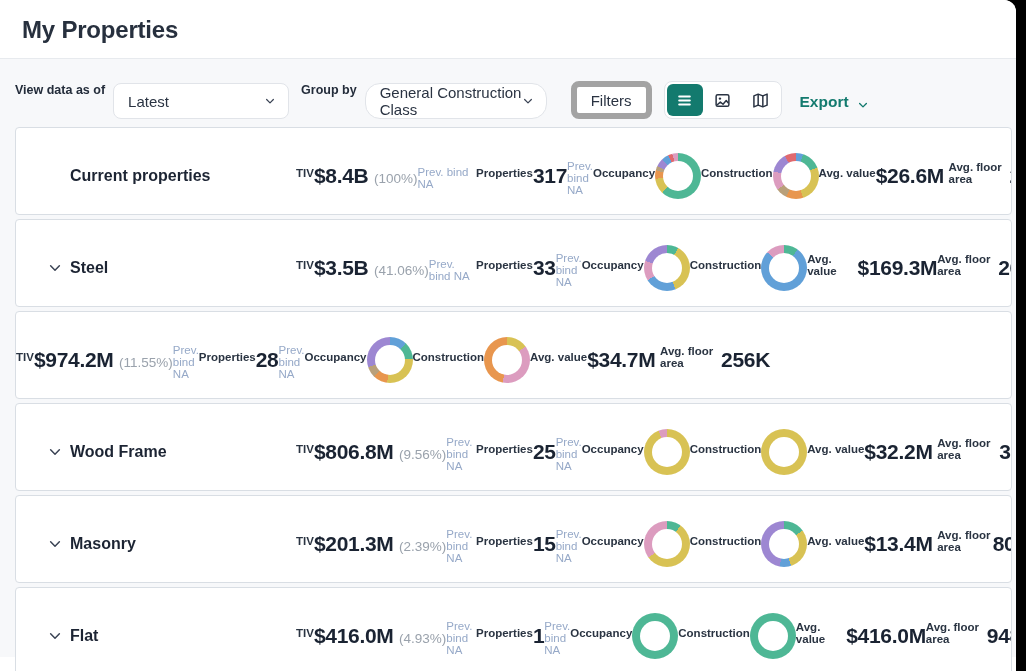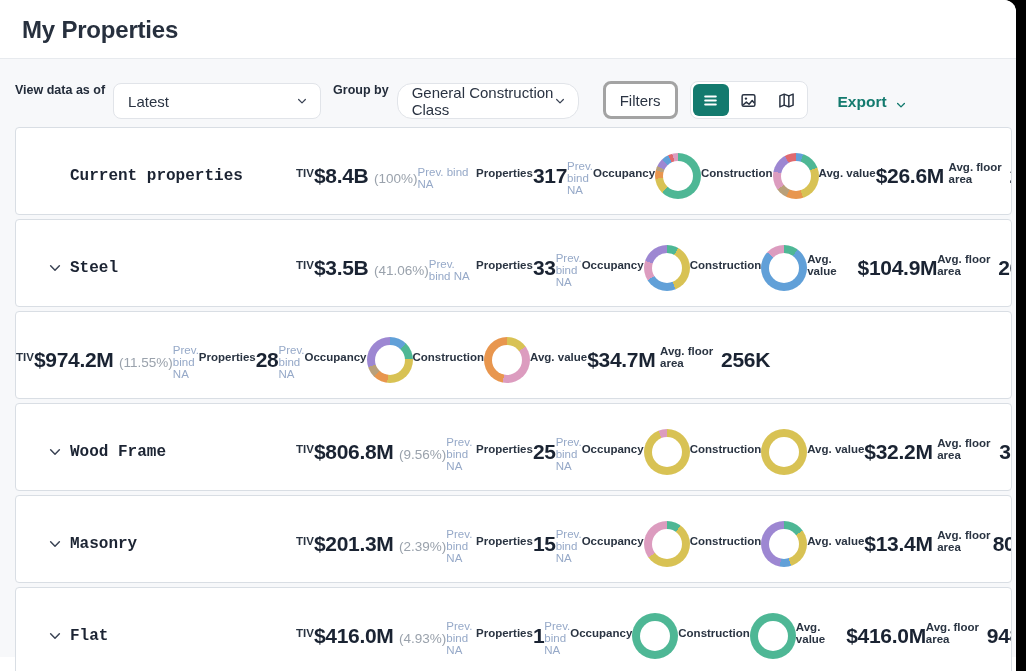--- a/index.html
+++ b/index.html
@@ -17,54 +17,54 @@
   .content { background:#f7f8fa; height:598px; }
   
   .filter-bar { display:flex; align-items:flex-end; padding:22px 15px 0 15px; gap:12px; }
   .filter-group { display:flex; gap:8px; }
   .filter-label { font-size:12.5px; font-weight:700; color:#232c3a; }
   .select {
     height:36px; background:#fff; border:1px solid #e1e4e9; border-radius:8px;
     display:flex; align-items:center; justify-content:space-between;
     padding:0 12px 0 14px; font-size:15px; color:#2a3342; cursor:pointer;
   }
-  .select.w-view { width:208px; }
+  .select.w-view { width:176px; }
   .select.w-group { width:182px; margin-right:12px;border-radius:15px; }
   .select.w-changes { width:210px; }
   .chev { width:12px; height:12px; flex:0 0 auto; }
   .btn-filters {
-    height:38px; background:#fff; border:3px solid #a3a3a3; border-radius:8px;
+    height:38px; background:#fff; border:6px solid #a3a3a3; border-radius:8px;
     padding:0 14px; font-size:15px; color:#2a3342; cursor:pointer;
     font-family:"Liberation Sans", sans-serif;
   }
   .seg-control {
     height:38px; background:#fff; border:1px solid #e1e4e9; border-radius:8px;
     display:flex; align-items:center; padding:2px; gap:2px;
   }
   .seg-btn {
     width:36px; height:32px; border-radius:6px; display:flex; align-items:center;
     justify-content:center; cursor:pointer; color:#2a3342; background:transparent; border:none;
   }
   .seg-btn.selected { background:#137a6e; color:#fff; }
   .export {
-    display:flex; align-items:flex-end; gap:8px; margin-left:18px; margin-bottom:8px;
+    display:flex; align-items:flex-end; gap:8px; margin-left:6px; margin-bottom:8px;
     font-size:15.5px; font-weight:700; color:#137a6e; cursor:pointer;
   }
   
   .rows { padding:8px 4px 0 15px; }
   .row-card {
     background:#fff; border:1px solid #d9dee4; border-radius:4px;
     display:flex; align-items:stretch; height:88px; margin-bottom:4px;
     padding-top:9px; overflow:hidden;
   }
   .cell { display:flex; flex-direction:row; align-items:center; }
   .cell-name { flex:0 0 280px; flex-direction:row; align-items:center; padding-left:32px; gap:8px; }
   .row-chevron { width:14px; height:14px; color:#3a4354; cursor:pointer; flex:0 0 auto; }
   .row-name { font-size:16px; font-weight:700; color:#1c2433; padding-bottom:6px; padding-top:2px;}
-  .cell-name .row-name { padding:0;font-family:Liberation Mono, monospace; }
+  .cell-name .row-name { padding:0; }
   .cell-tiv { flex:0 0 180px; }
   .cell-props { flex:0 0 90px; }
   .cell-occ { flex:0 0 100px; }
   .cell-con { flex:0 0 110px; }
   .cell-avg { flex:0 0 130px; }
   .cell-floor { flex:0 0 110px; }
   .col-head { font-size:11.5px; font-weight:700; color:#2a3442; margin-bottom:5px; }
   .stat-value { font-size:21px; font-weight:700; color:#1a2332; letter-spacing:-0.3px; white-space:nowrap; }
   .stat-pct { font-size:13.5px; font-weight:400; color:#9aa2ac; letter-spacing:0; }
   .stat-sub { font-size:11.5px; color:#96a9c8; margin-top:4px; }
@@ -202,21 +202,21 @@
             </div>
     </div>
     <div class="cell cell-con">
       <div class="col-head">Construction</div>
       <div class="donut" style="background: conic-gradient(rgb(78, 183, 149) 0%, rgb(78, 183, 149) 10%, rgb(97, 160, 216) 10%, rgb(97, 160, 216) 87%, rgb(220, 156, 191) 87%, rgb(220, 156, 191) 100%);">
               <div class="donut-hole"></div>
             </div>
     </div>
     <div class="cell cell-avg">
       <div class="col-head">Avg. value</div>
-      <div class="stat-value">$104.9M</div>
+      <div class="stat-value">$169.3M</div>
     </div>
     <div class="cell cell-floor">
       <div class="col-head">Avg. floor area</div>
       <div class="stat-value">267K</div>
     </div>
   </div>
 
   <div class="row-card">
     <div class="cell cell-tiv">
       <div class="col-head">TIV</div>

